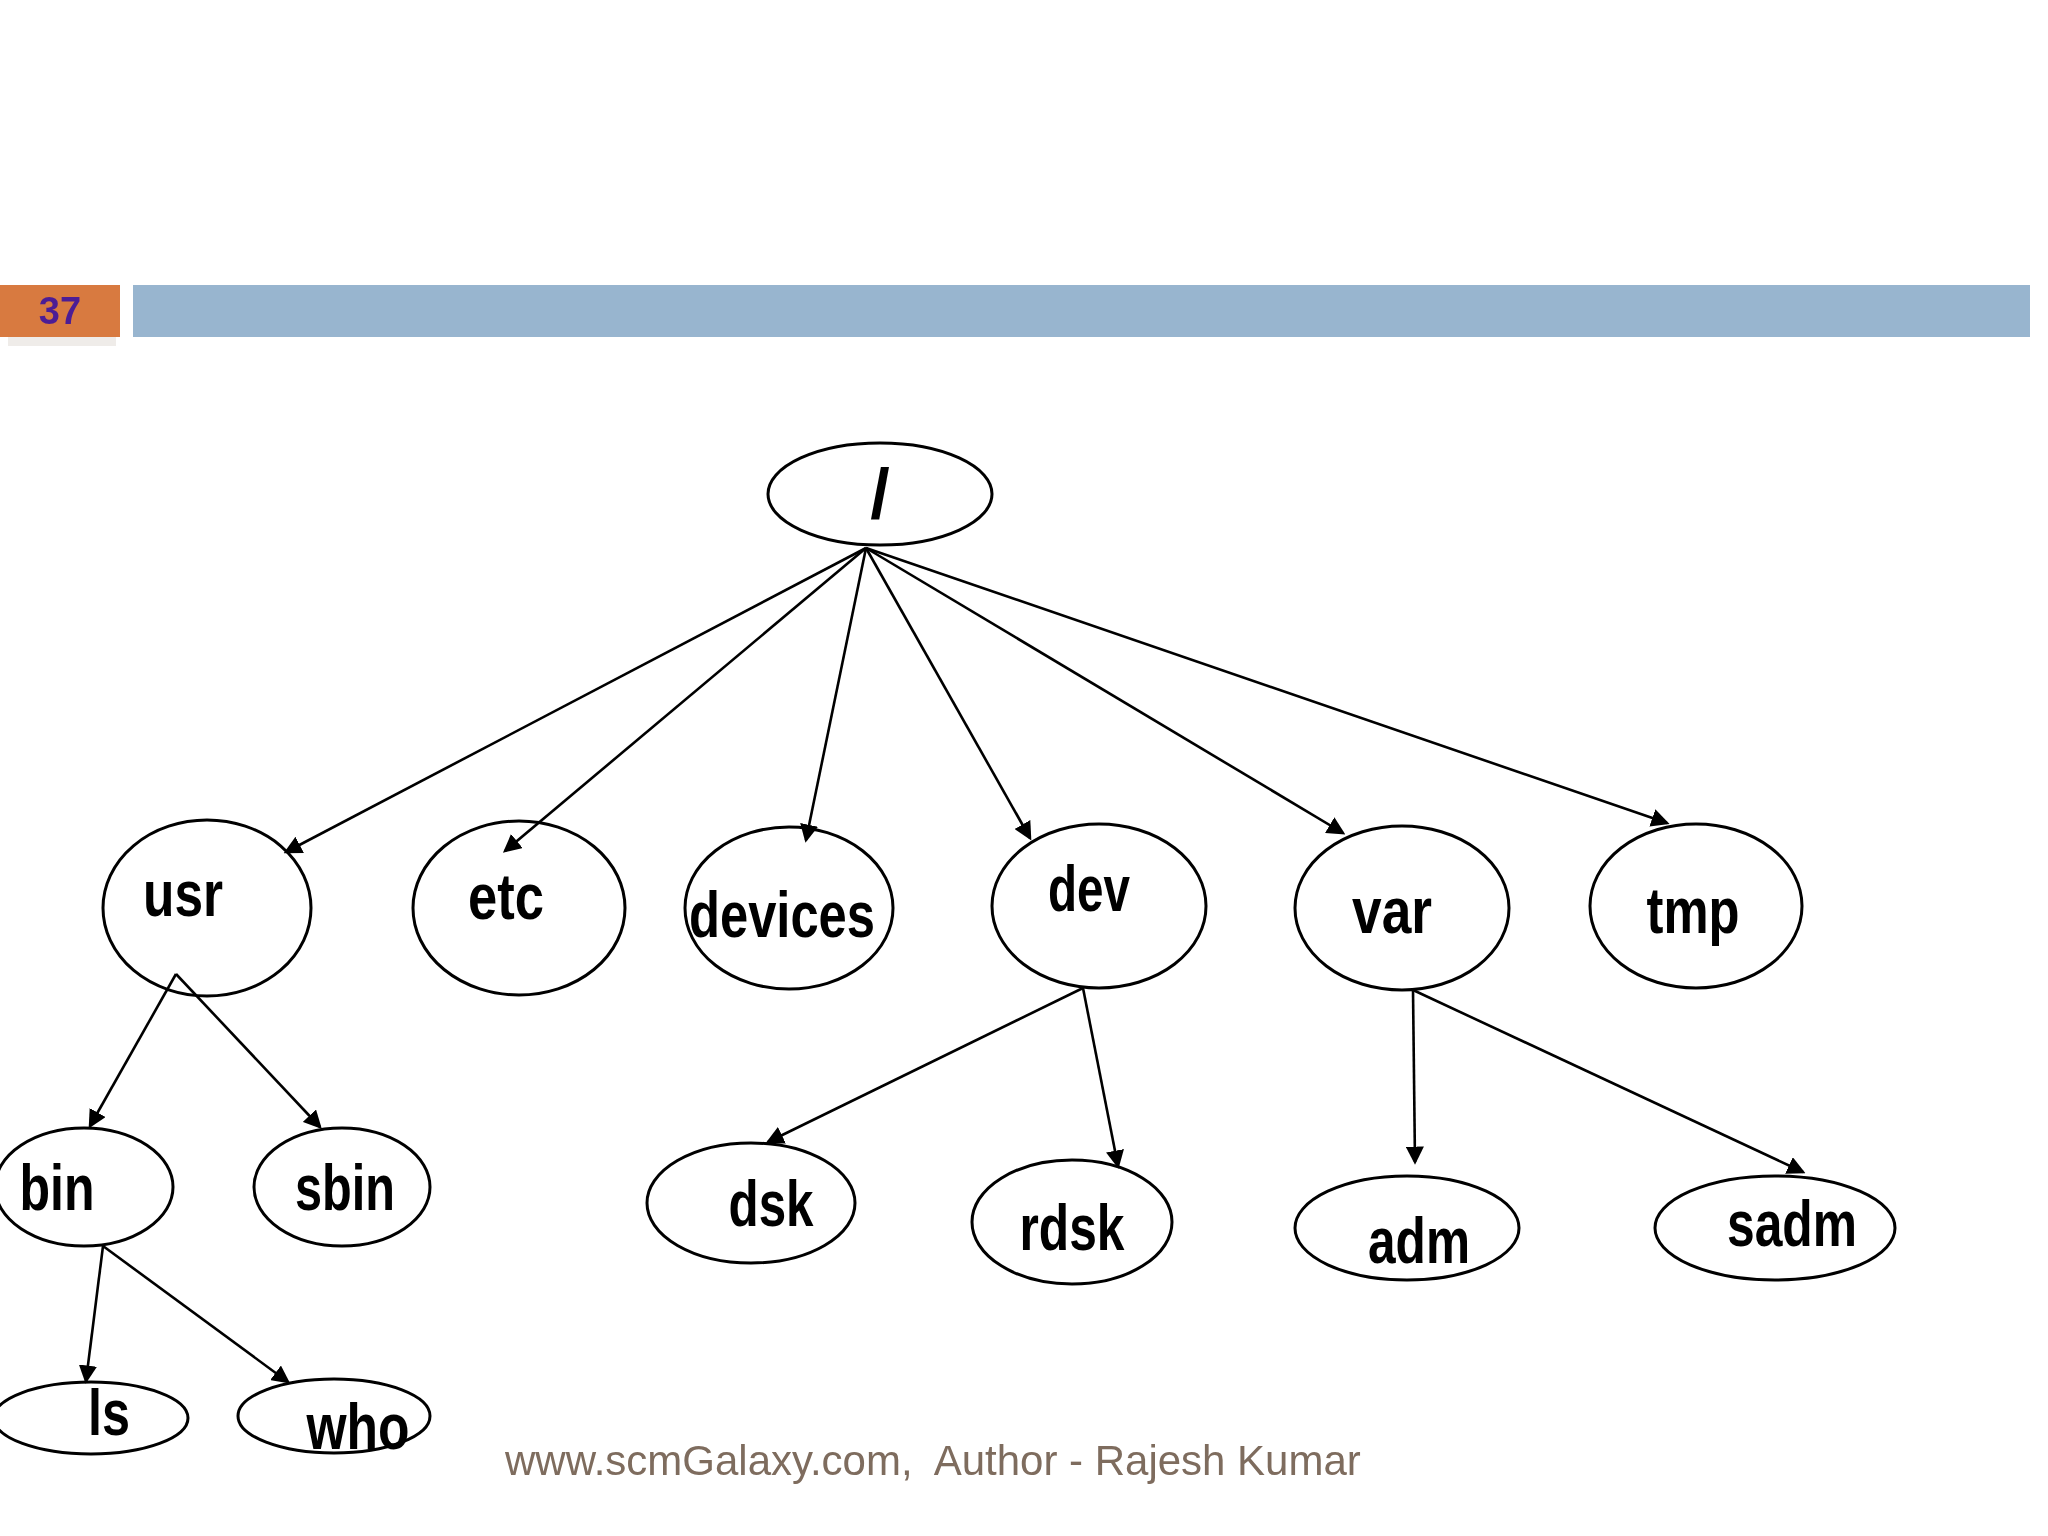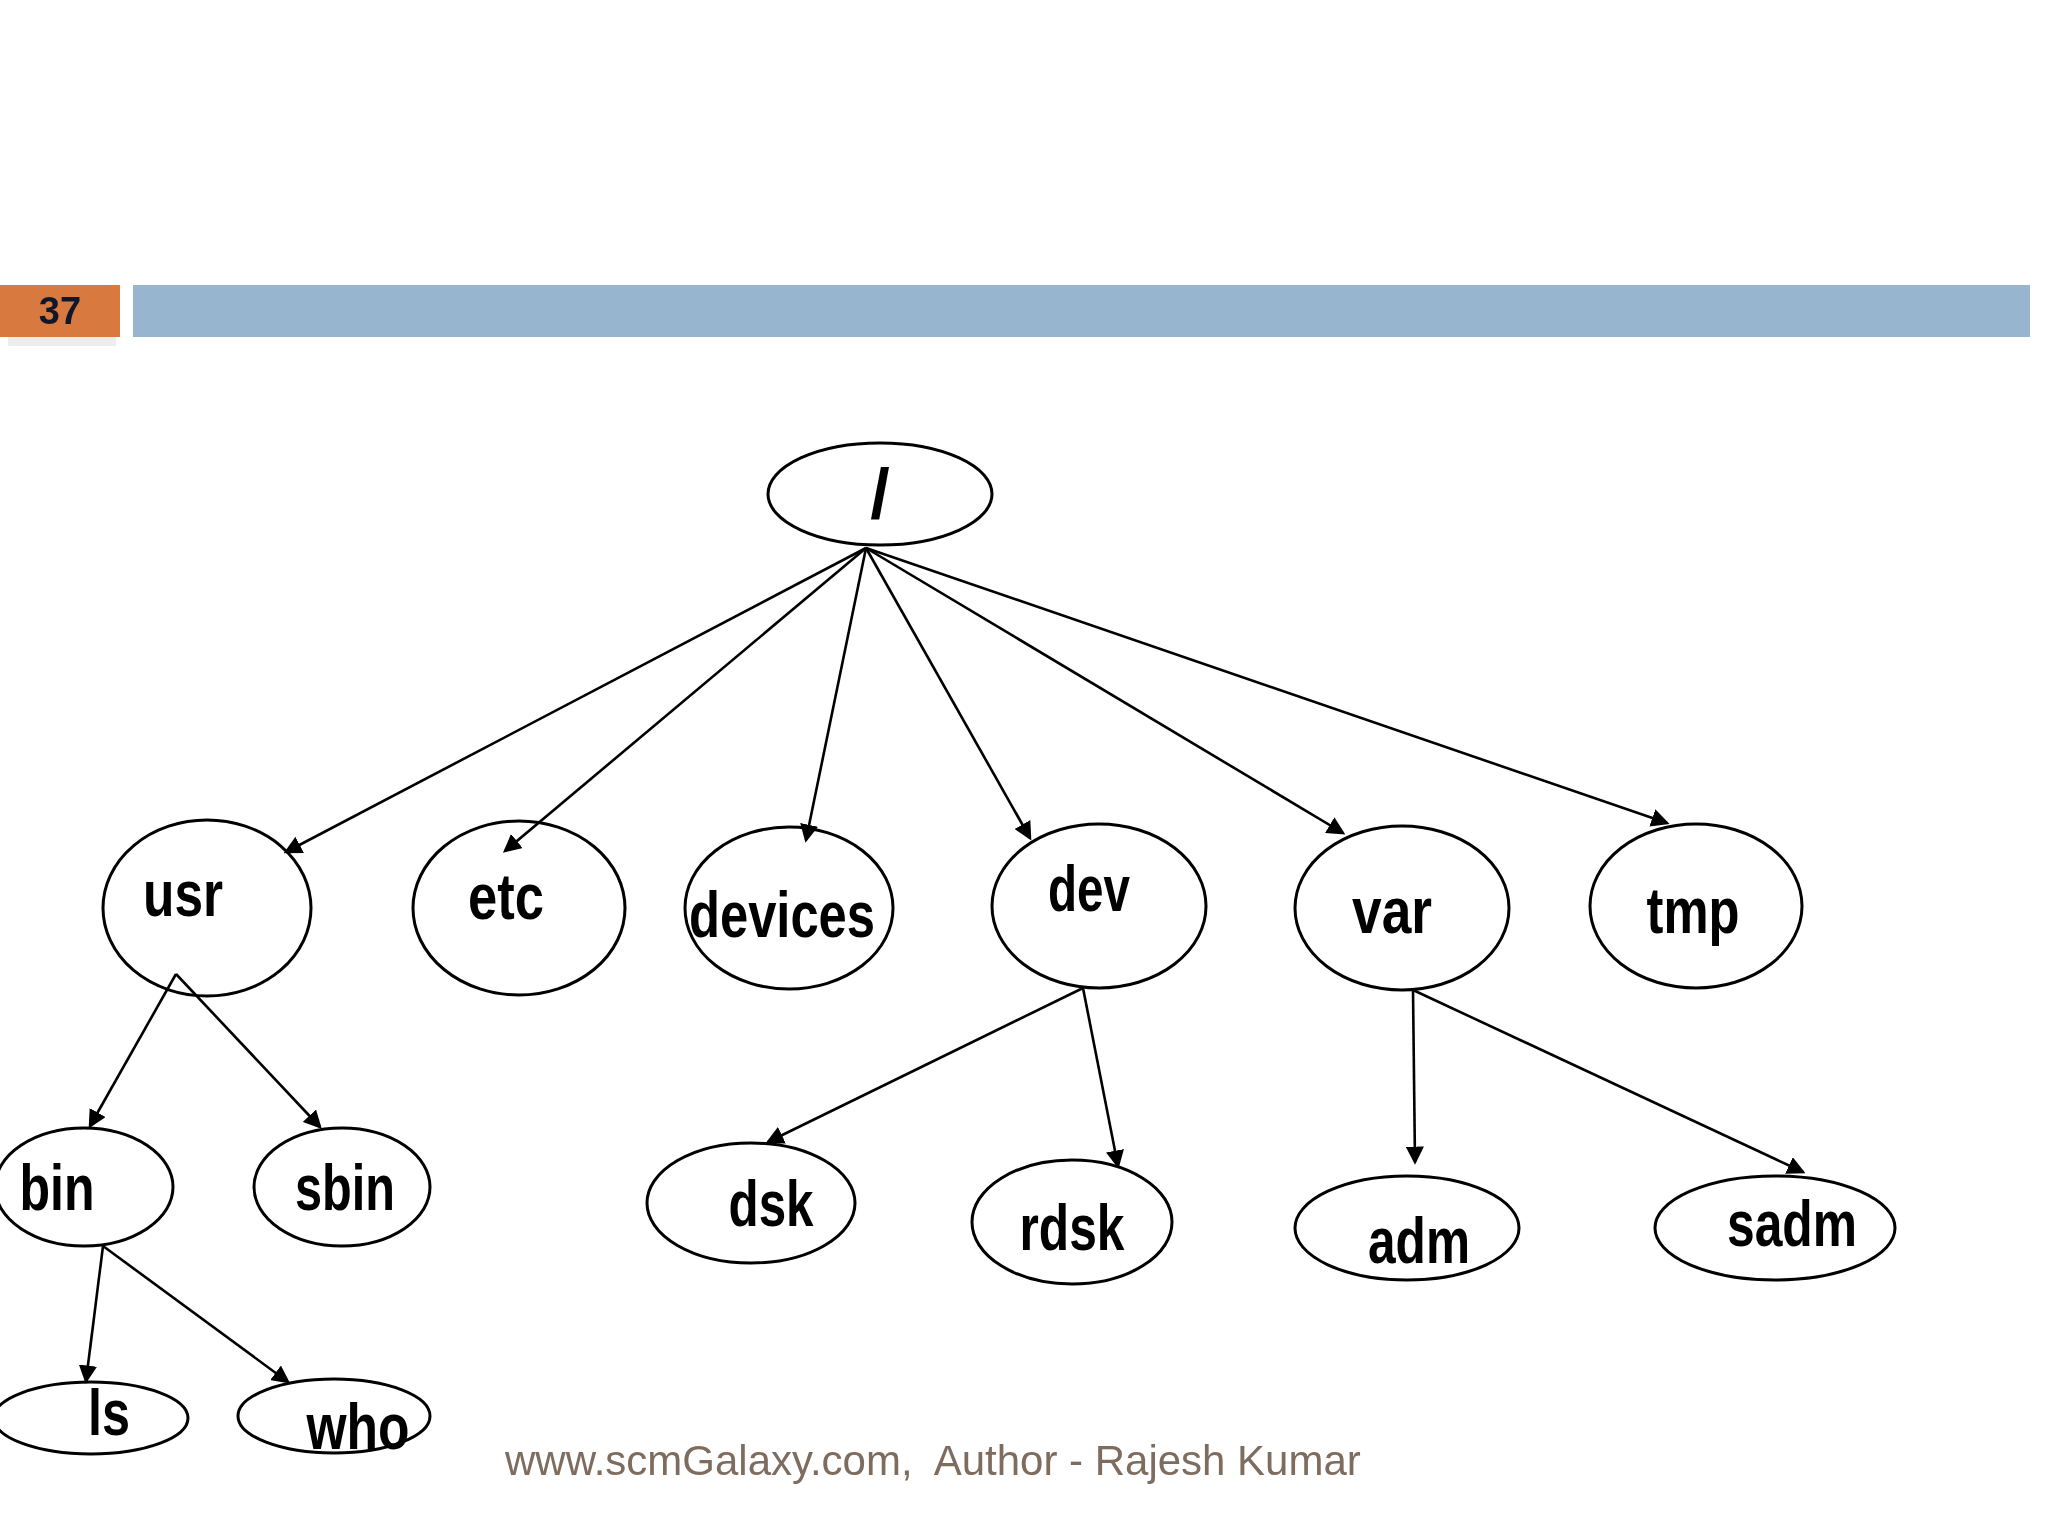--- a/index.html
+++ b/index.html
@@ -23,21 +23,21 @@
     font-weight: 400;
     letter-spacing: -4px;
     color: #0d0d0d;
     white-space: nowrap;
   }
   .num-badge {
     position: absolute;
     left: 0; top: 285px;
     width: 120px; height: 52px;
     background: #D87A40;
-    color: #0f172a;
+    color: #4c1d95;
     font-size: 38px;
     font-weight: 700;
     display: flex; align-items: center; justify-content: center;
   }
   .num-badge-shadow {
     position: absolute;
     left: 8px; top: 337px;
     width: 108px; height: 9px;
     background: #efece9;
   }

